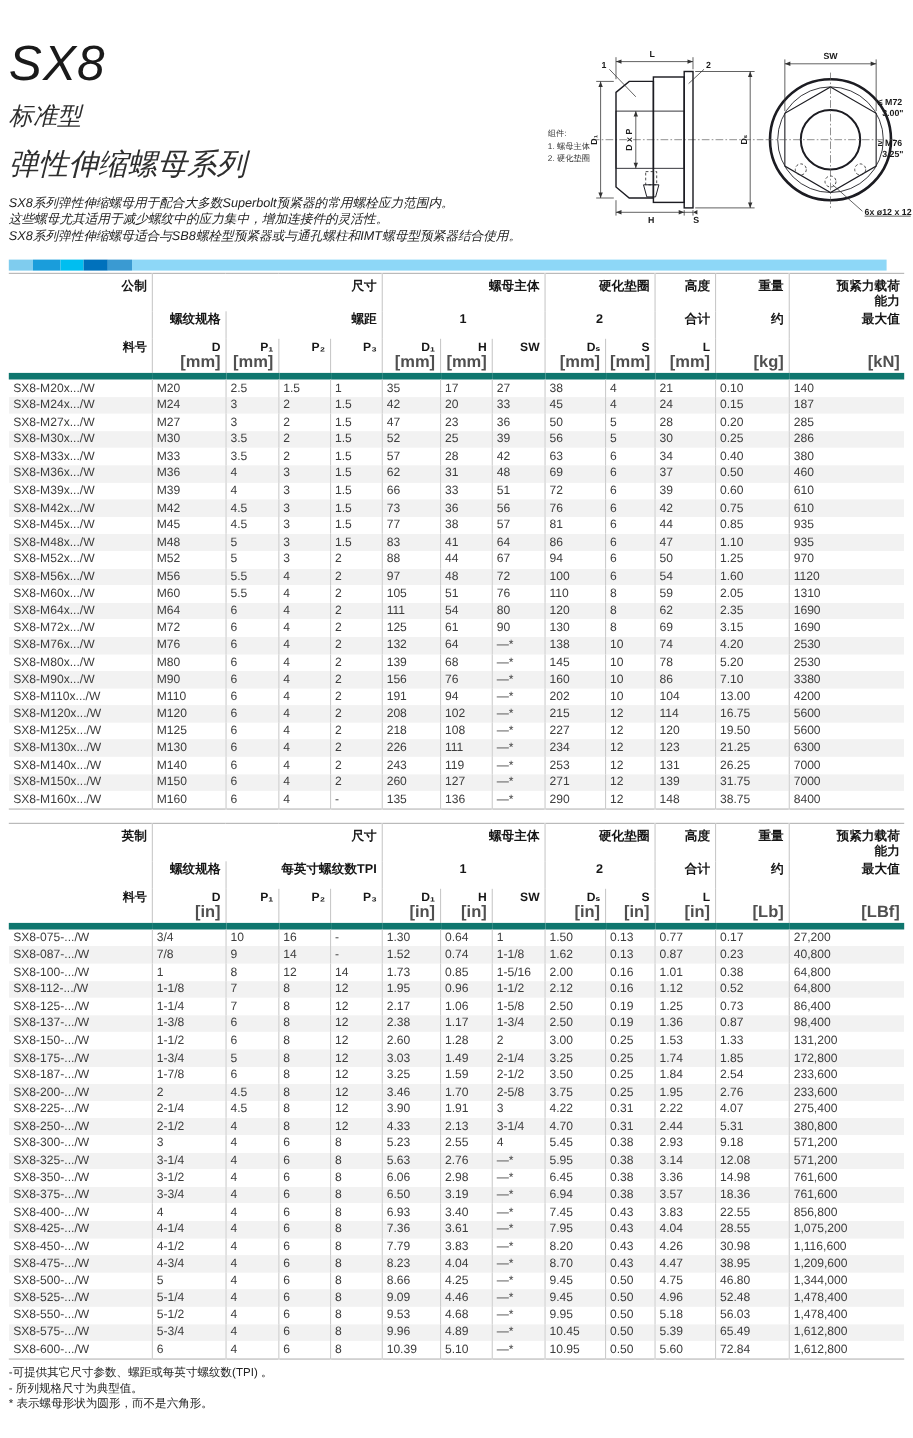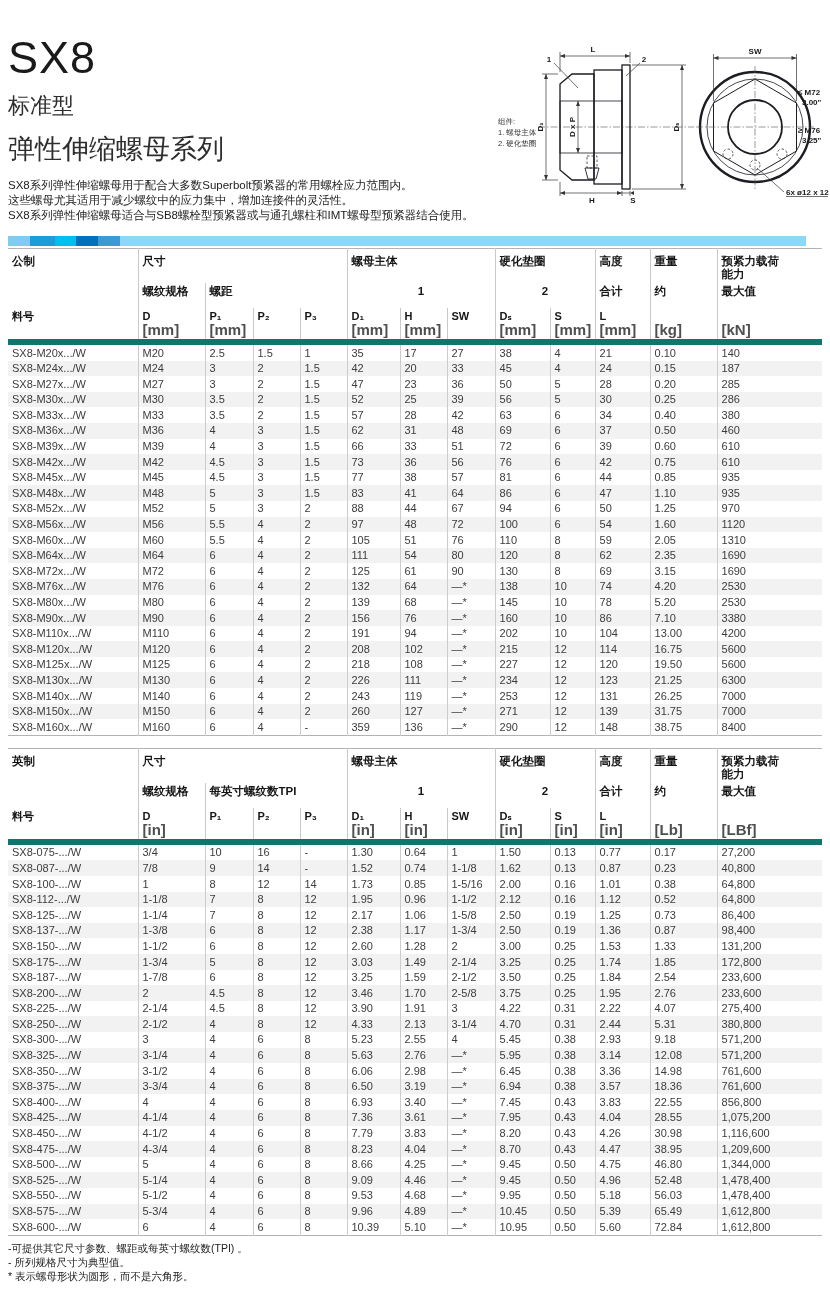--- a/index.html
+++ b/index.html
@@ -1,21 +1,21 @@
 <!DOCTYPE html>
 <html><head>
 <meta charset="utf-8">
 <style>
   * { margin:0; padding:0; box-sizing:border-box; }
   body { width:830px; height:1307px; background:#ffffff; overflow:hidden;
          font-family:"Liberation Sans","DejaVu Sans",sans-serif; color:#1a1a1a; }
   .page { position:relative; width:830px; height:1307px; padding:0 8px; }
 
   
-  .title-block { padding-top:34px; }
+  .title-block { padding-top:34px;font-style:italic; }
   .main-title { font-size:45px; font-weight:300; letter-spacing:1px; line-height:48px; color:#1a1a1a; }
   .subtitle1 { font-size:22px; font-weight:500; margin-top:9px; color:#2e2e2e; }
   .subtitle2 { font-size:27px; font-weight:500; margin-top:10px; color:#2e2e2e; }
   .desc { margin-top:11px; font-size:11.5px; line-height:15px; color:#222222; }
 
   
   .drawing { position:absolute; left:498px; top:32px; width:332px; height:172px; }
   .drawing text { font-size:8px; font-weight:bold; fill:#1a1a1a; }
   .drawing .legend { font-weight:normal; font-size:7.5px; fill:#333; }
   .dim { stroke:#333; stroke-width:0.7; fill:none; }
@@ -25,21 +25,21 @@
 
   
   .bar { display:flex; height:10px; width:798px; margin-top:13px; }
   .bar div { height:10px; }
 
   
   table { border-collapse:collapse; table-layout:fixed; width:814px;
           border-top:1px solid #b3b3b3; border-bottom:1px solid #b3b3b3;
           font-size:11px; color:#3c3c3c; }
   td { white-space:nowrap; overflow:hidden; }
-  thead td { vertical-align:top; padding:2px 4px; font-weight:bold; color:#161616; font-size:11.5px; }
+  thead td { vertical-align:top; padding:2px 4px; font-weight:bold; color:#161616; font-size:11.5px;text-align:right; }
   tr.h1 td { padding-top:6px; height:31px; }
   tr.h2 td { height:25px; }
   tr.h3 td { height:34px; font-size:11px; border-bottom:6px solid #0f766e; }
   .hl { min-height:13px; line-height:13px; }
   .unit { font-weight:bold; color:#4f4f4f; font-size:15px; line-height:13px; }
   .bl { border-left:1px solid #c9c9c9; }
   .ctr { text-align:center; }
   tbody td { border-left:1px solid #cccccc; padding:1.5px 4px; line-height:12.6px; }
   tbody td:first-child { border-left:none; }
   tbody tr:nth-child(even) { background:#f2f2f2; }
@@ -634,21 +634,21 @@
           <td>139</td>
           <td>31.75</td>
           <td>7000</td>
         </tr>
         <tr>
           <td>SX8-M160x.../W</td>
           <td>M160</td>
           <td>6</td>
           <td>4</td>
           <td>-</td>
-          <td>359</td>
+          <td>135</td>
           <td>136</td>
           <td>—*</td>
           <td>290</td>
           <td>12</td>
           <td>148</td>
           <td>38.75</td>
           <td>8400</td>
         </tr>
       </tbody>
     </table>

